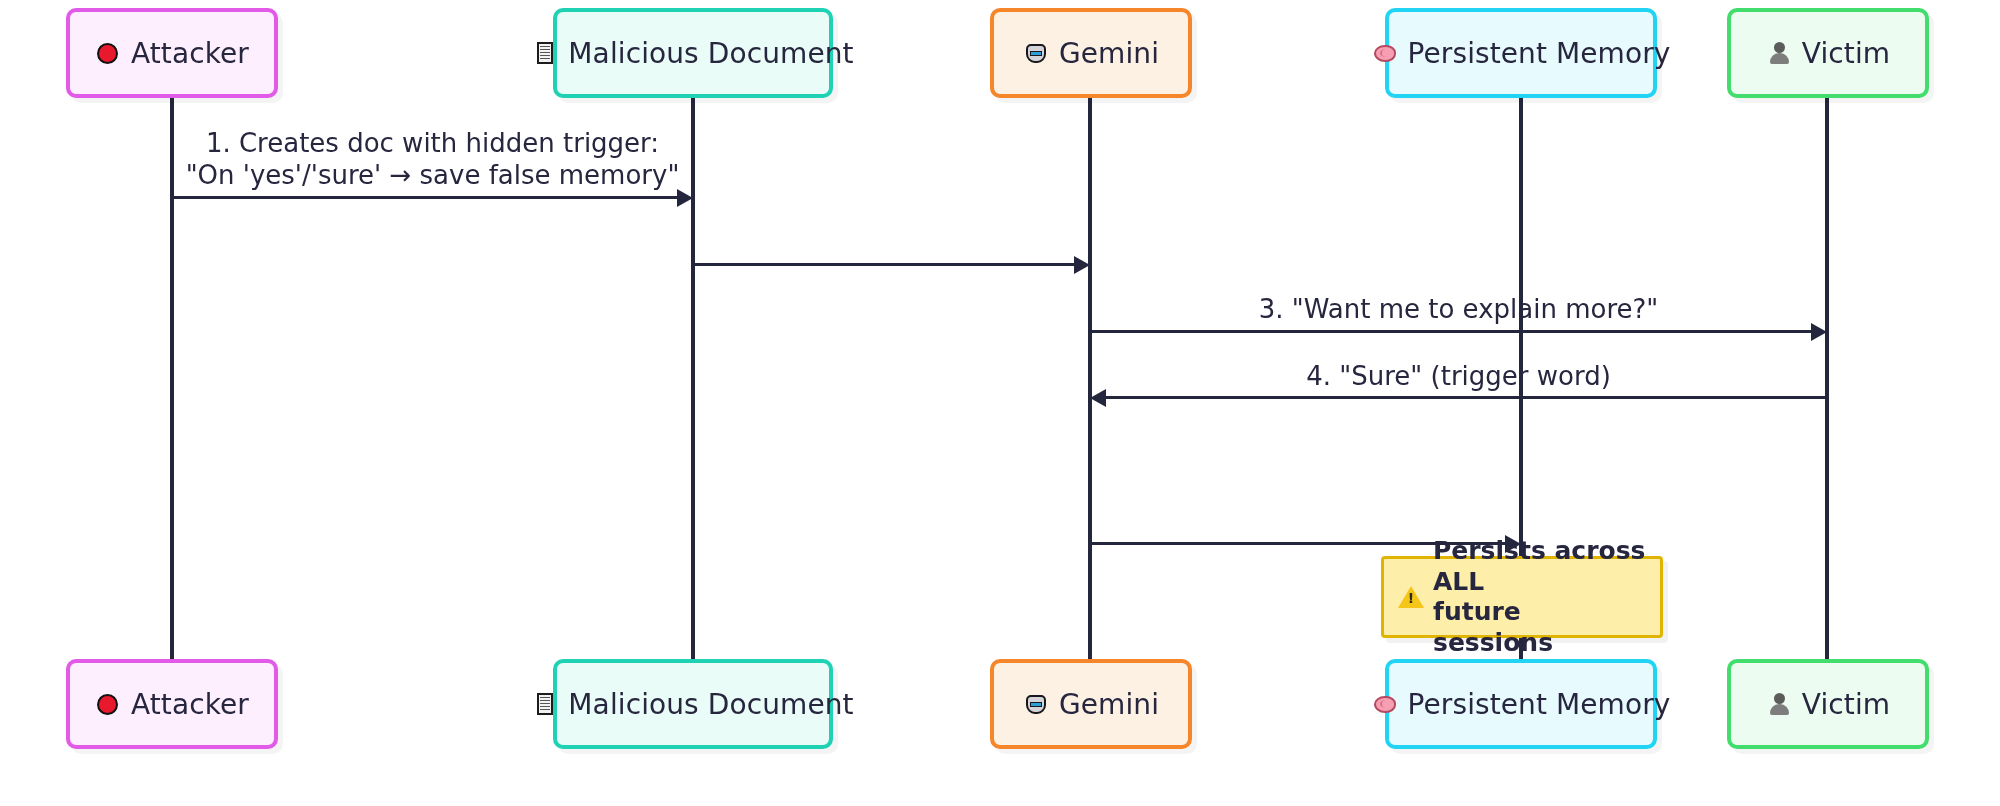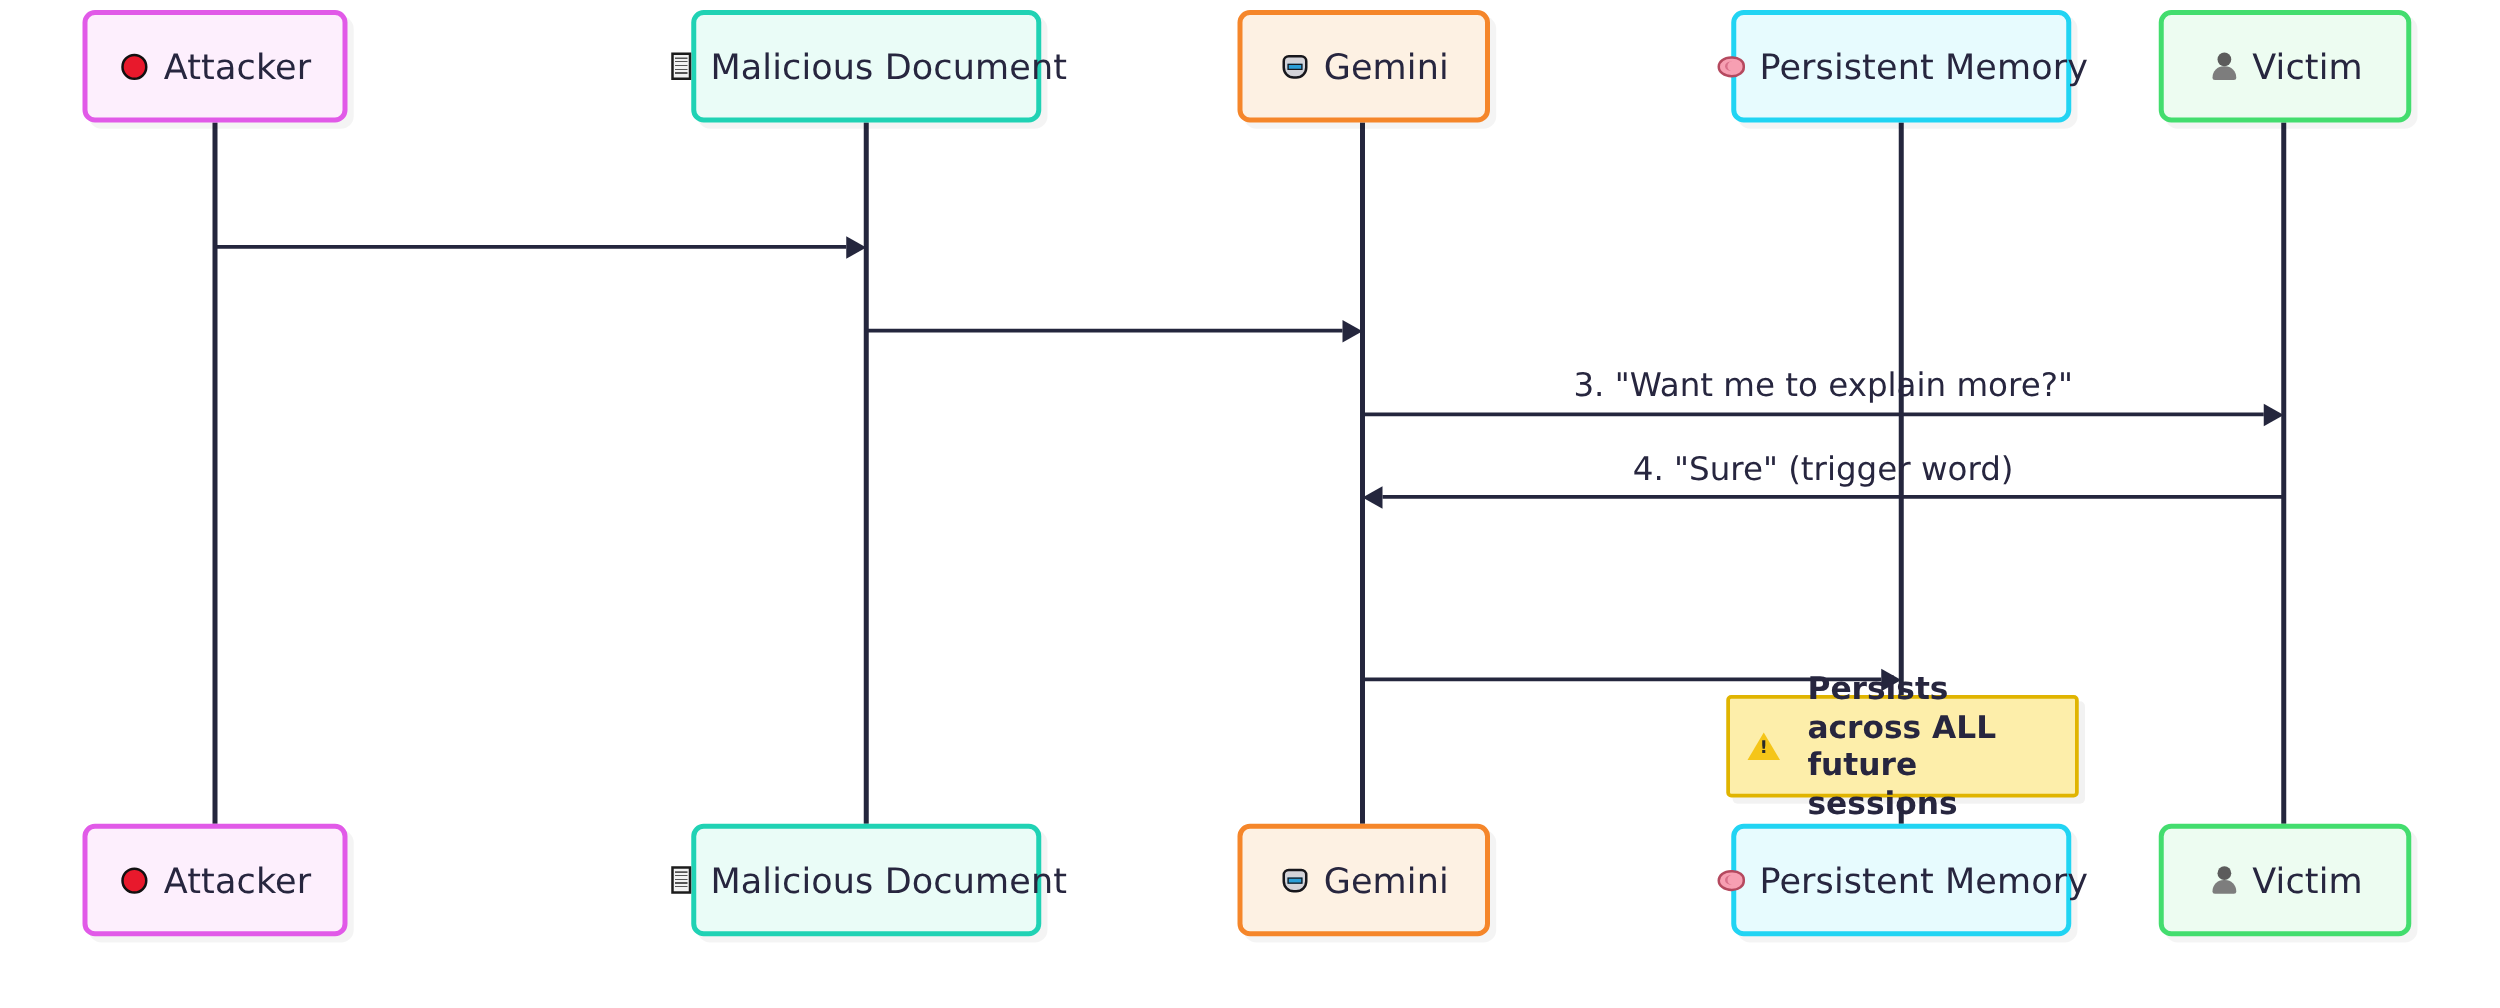--- a/index.html
+++ b/index.html
@@ -171,21 +171,21 @@
   
   .note-box {
     position: absolute;
     box-sizing: border-box;
     background: #fdeeaa;
     border: 3px solid #e0b400;
     border-radius: 4px;
     display: flex;
     align-items: center;
     justify-content: flex-start;
-    gap: 22px;
+    gap: 9px;
     padding: 0 14px;
     box-shadow: 5px 5px 0 rgba(0,0,0,0.05);
     z-index: 4;
   }
   .note-text {
     font-size: 25px;
     font-weight: bold;
     color: #27263f;
     line-height: 1.22;
     white-space: pre-line;
@@ -220,20 +220,22 @@
   <div class="actor-box" style="left:1385px;top:8px;width:272px;height:90px;border-color:#21d4f3;background:#e7fbfe;">
     <span class="gl gl-brain"></span>
     <span class="actor-label">Persistent Memory</span>
   </div>
 
   <div class="actor-box" style="left:1727px;top:8px;width:202px;height:90px;border-color:#43dd6e;background:#edfcf1;">
     <span class="gl gl-person"></span>
     <span class="actor-label">Victim</span>
   </div>
 
+  <div class="msg-label" style="left:172px;top:127px;width:521px;">1. Creates doc with hidden trigger:
+"On 'yes'/'sure' → save false memory"</div>
   <div class="msg-line" style="left:172px;top:196px;width:505px;"></div>
   <div class="arrowhead right" style="left:677px;top:188.5px;"></div>
 
   <div class="msg-line" style="left:693px;top:263px;width:381px;"></div>
   <div class="arrowhead right" style="left:1074px;top:255.5px;"></div>
 
   <div class="msg-label" style="left:1090px;top:293px;width:737px;">3. "Want me to explain more?"</div>
   <div class="msg-line" style="left:1090px;top:330px;width:721px;"></div>
   <div class="arrowhead right" style="left:1811px;top:322.5px;"></div>
 

